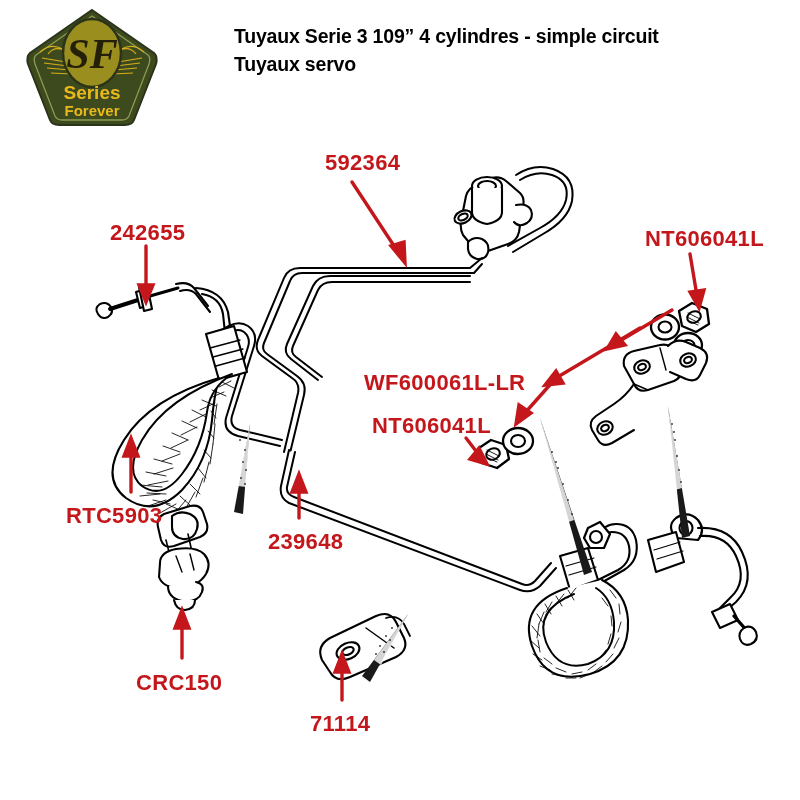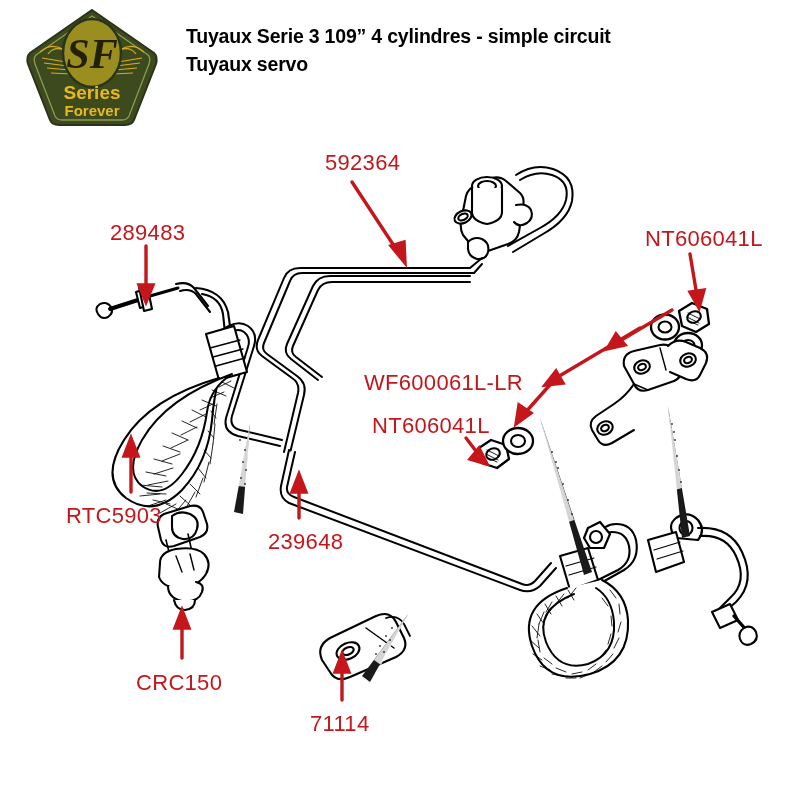--- a/index.html
+++ b/index.html
@@ -8,28 +8,28 @@
   #page{position:absolute;inset:0;width:800px;height:636px;background:#fff;}
 
   
   #logo{position:absolute;left:22px;top:6px;width:140px;height:122px;}
   #logo svg{display:block;}
 
   
   #title{position:absolute;left:186px;top:22px;width:600px;
          font-size:19.5px;font-weight:bold;color:#000;line-height:28px;
          letter-spacing:-0.2px;white-space:nowrap;}
-  #title div{height:28px;}
+  #title div{height:28px;margin-left:48px;}
 
   
   #art{position:absolute;left:0;top:0;width:800px;height:800px;}
   #art svg{display:block;}
 
   
-  .lbl{position:absolute;color:#c4171c;font-weight:normal;font-size:22px;
+  .lbl{position:absolute;color:#c4171c;font-weight:bold;font-size:22px;
        white-space:nowrap;letter-spacing:0.3px;line-height:1;}
 </style>
 </head>
 <body>
 
 <div id="page">
 
   <div id="logo">
     <svg width="140" height="122" viewBox="0 0 140 122" xmlns="http://www.w3.org/2000/svg">
       <defs>
@@ -397,21 +397,21 @@
 
       <g>
         <path d="M342 700 L342 666" fill="none"></path>
         <path d="M342 654 L349 672 L335 672 Z"></path>
       </g>
     </g>
   </svg>
   </div>
 
   <div class="lbl" style="left:325px;top:152px">592364</div>
-  <div class="lbl" style="left:110px;top:222px">289483</div>
+  <div class="lbl" style="left:110px;top:222px">242655</div>
   <div class="lbl" style="left:645px;top:228px">NT606041L</div>
   <div class="lbl" style="left:364px;top:372px">WF600061L-LR</div>
   <div class="lbl" style="left:372px;top:415px">NT606041L</div>
   <div class="lbl" style="left:66px;top:505px">RTC5903</div>
   <div class="lbl" style="left:268px;top:531px">239648</div>
   <div class="lbl" style="left:136px;top:672px">CRC150</div>
   <div class="lbl" style="left:310px;top:713px">71114</div>
 
 </div>
 

